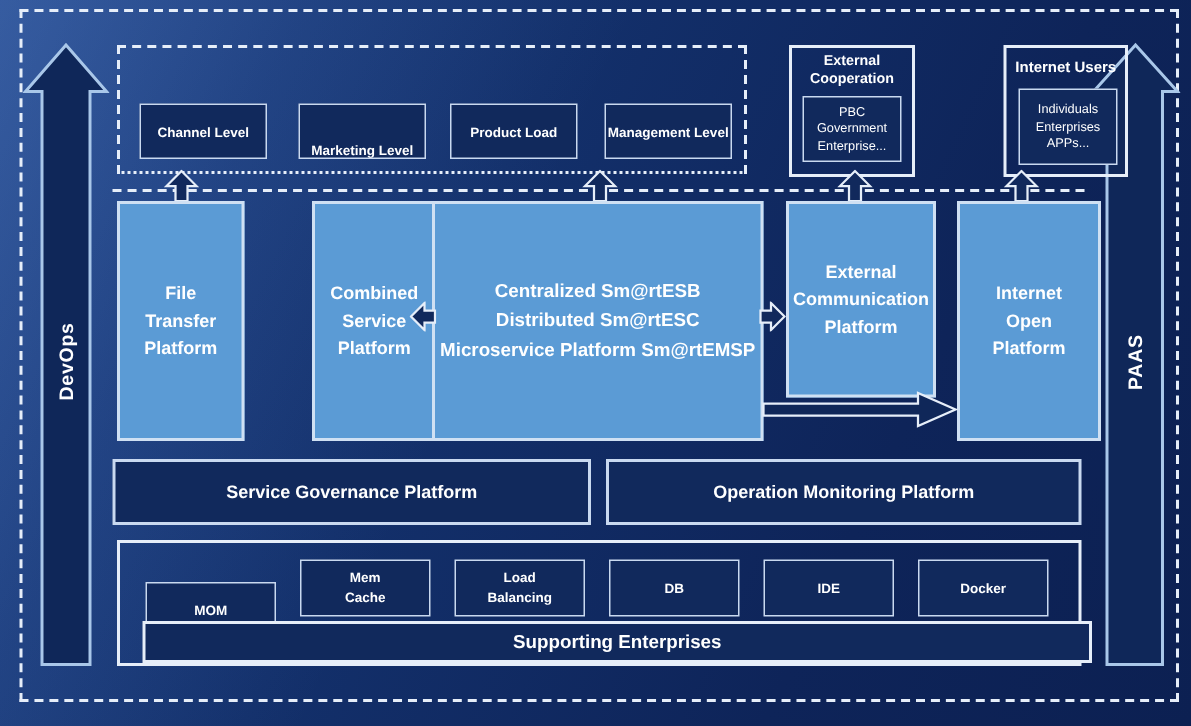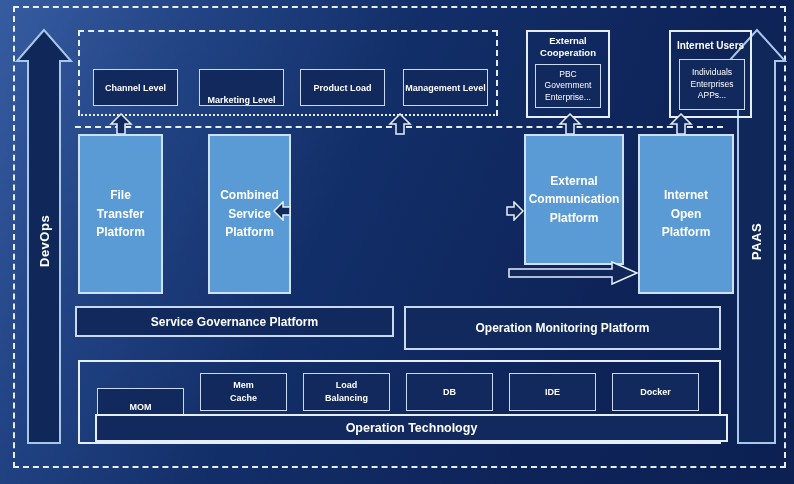--- a/index.html
+++ b/index.html
@@ -89,52 +89,55 @@
   <svg class="abs" style="left:668px;top:113px;" width="26" height="22" viewBox="0 0 26 22">
     <polygon points="13,1 3,11 9,11 9,21 17,21 17,11 23,11" fill="#11295c" stroke="#e6eef9" stroke-width="1.5"></polygon>
   </svg>
 
   <div class="abs flexc box-light plat pre" style="left:78px;top:134px;width:85px;height:160px;"><span>File
 Transfer
 Platform</span></div>
   <div class="abs flexc box-light plat pre" style="left:192px;top:134px;width:83px;height:160px;margin-left:16px;"><span>Combined
 Service
 Platform</span></div>
+  <div class="abs flexc box-light plat pre" style="left:288px;top:134px;width:221px;height:160px;font-size:12.5px;"><span>Centralized Sm@rtESB
+Distributed Sm@rtESC
+Microservice Platform Sm@rtEMSP</span></div>
   <div class="abs flexc box-light plat pre" style="left:524px;top:134px;width:100px;height:131px;"><span>External
 Communication
 Platform</span></div>
   <div class="abs flexc box-light plat pre" style="left:638px;top:134px;width:96px;height:160px;"><span>Internet
 Open
 Platform</span></div>
 
   <svg class="abs" style="left:273px;top:201px;" width="18" height="20" viewBox="0 0 18 20">
     <polygon points="1,10 10,1 10,6 17,6 17,14 10,14 10,19" fill="#11295c" stroke="#e6eef9" stroke-width="1.5"></polygon>
   </svg>
 
   <svg class="abs" style="left:506px;top:201px;" width="18" height="20" viewBox="0 0 18 20">
     <polygon points="17,10 8,1 8,6 1,6 1,14 8,14 8,19" fill="#11295c" stroke="#e6eef9" stroke-width="1.5"></polygon>
   </svg>
 
   <svg class="abs" style="left:508px;top:260px;" width="131" height="26" viewBox="0 0 131 26">
     <polygon points="1,9 104,9 104,2 129,13 104,24 104,17 1,17" fill="#0f2759" stroke="#e6eef9" stroke-width="1.5"></polygon>
   </svg>
 
-  <div class="abs flexc box-dark gov" style="left:75px;top:306px;width:319px;height:31px;align-items:center;">
+  <div class="abs flexc box-dark gov" style="left:75px;top:306px;width:319px;height:44px;align-items:center;">
       <span>Service Governance Platform</span>
     </div>
   <div class="abs flexc box-dark gov" style="left:404px;top:306px;width:317px;height:44px;text-align:center;">
       <span>Operation Monitoring Platform</span>
     </div>
 
   <div class="abs frame-solid" style="left:78px;top:360px;width:643px;height:84px;"></div>
   <div class="abs flexc box-dark-thin tech pre" style="left:97px;top:373px;width:87px;height:38px;margin-top:15px;"><span>MOM</span></div>
   <div class="abs flexc box-dark-thin tech pre" style="left:200px;top:373px;width:87px;height:38px;"><span>Mem
 Cache</span></div>
   <div class="abs flexc box-dark-thin tech pre" style="left:303px;top:373px;width:87px;height:38px;"><span>Load
 Balancing</span></div>
   <div class="abs flexc box-dark-thin tech pre" style="left:406px;top:373px;width:87px;height:38px;"><span>DB</span></div>
   <div class="abs flexc box-dark-thin tech pre" style="left:509px;top:373px;width:87px;height:38px;"><span>IDE</span></div>
   <div class="abs flexc box-dark-thin tech pre" style="left:612px;top:373px;width:87px;height:38px;"><span>Docker</span></div>
   <div class="abs flexc frame-solid" style="left:95px;top:414px;width:633px;height:28px;font-size:12.5px;font-weight:700;background:#11295c;">
-      <span>Operation Technology</span>
+      <span>Supporting Enterprises</span>
     </div>
 
 </div>
 
 </body></html>

